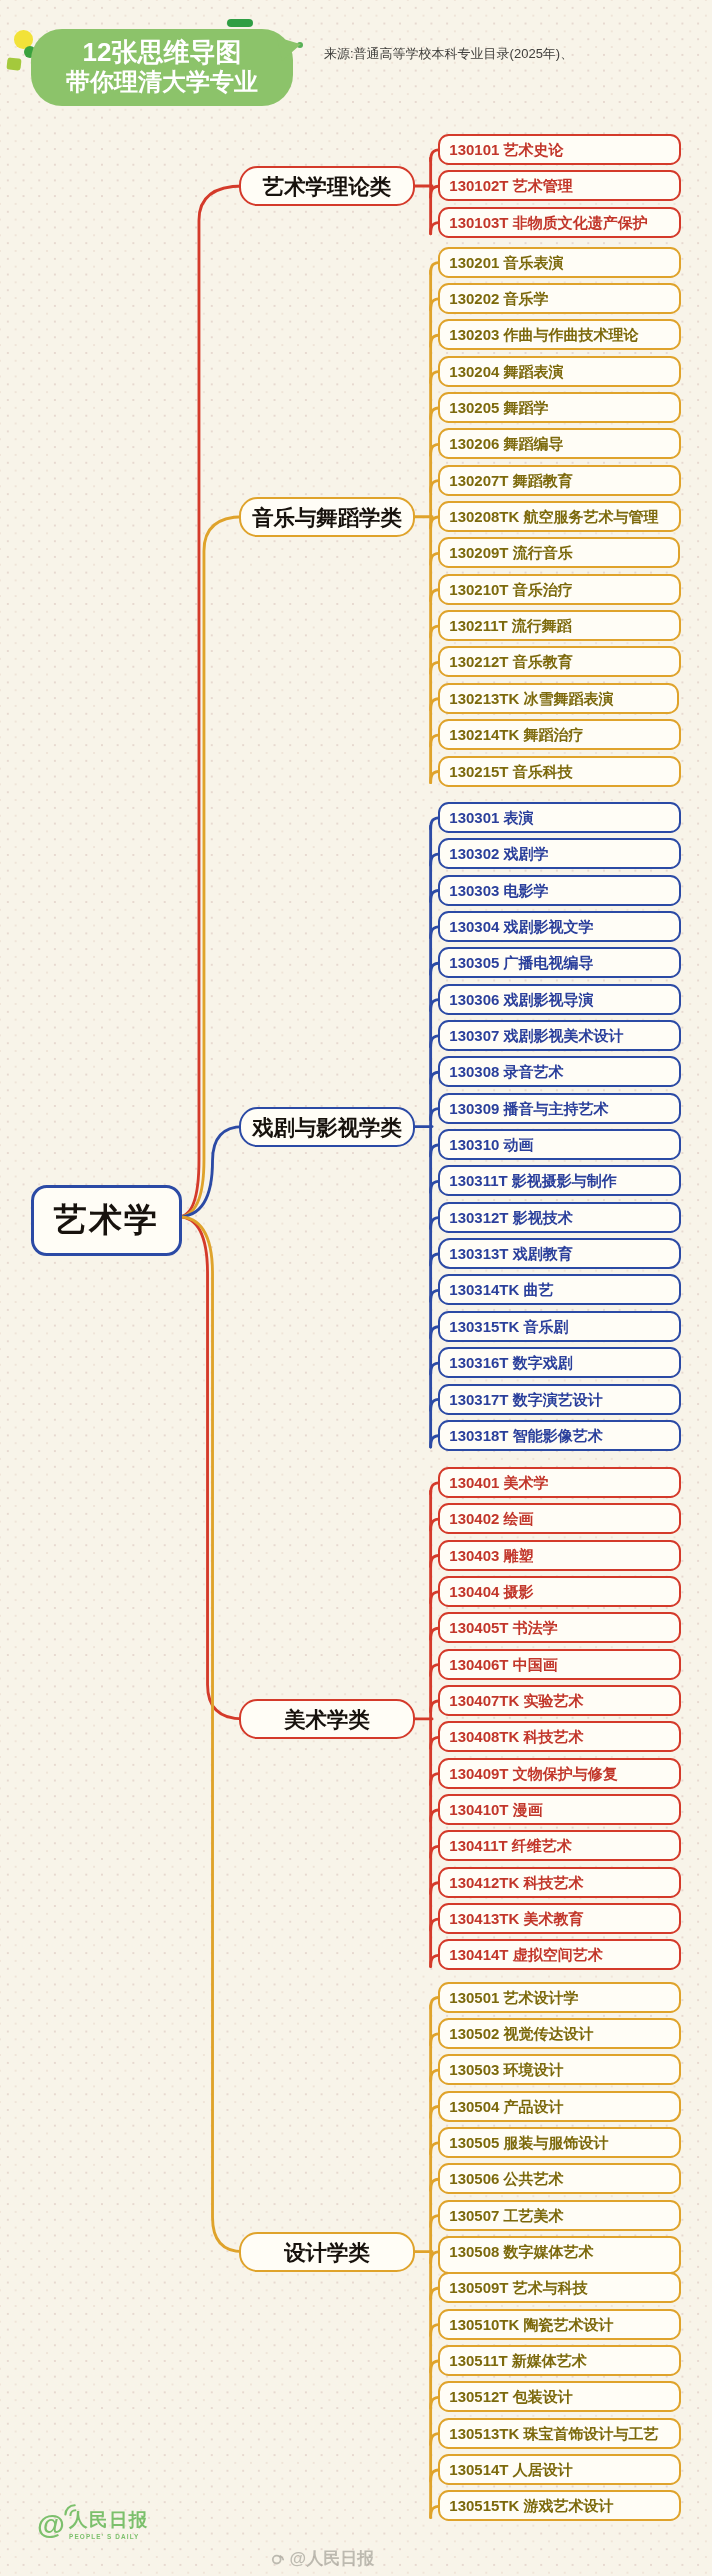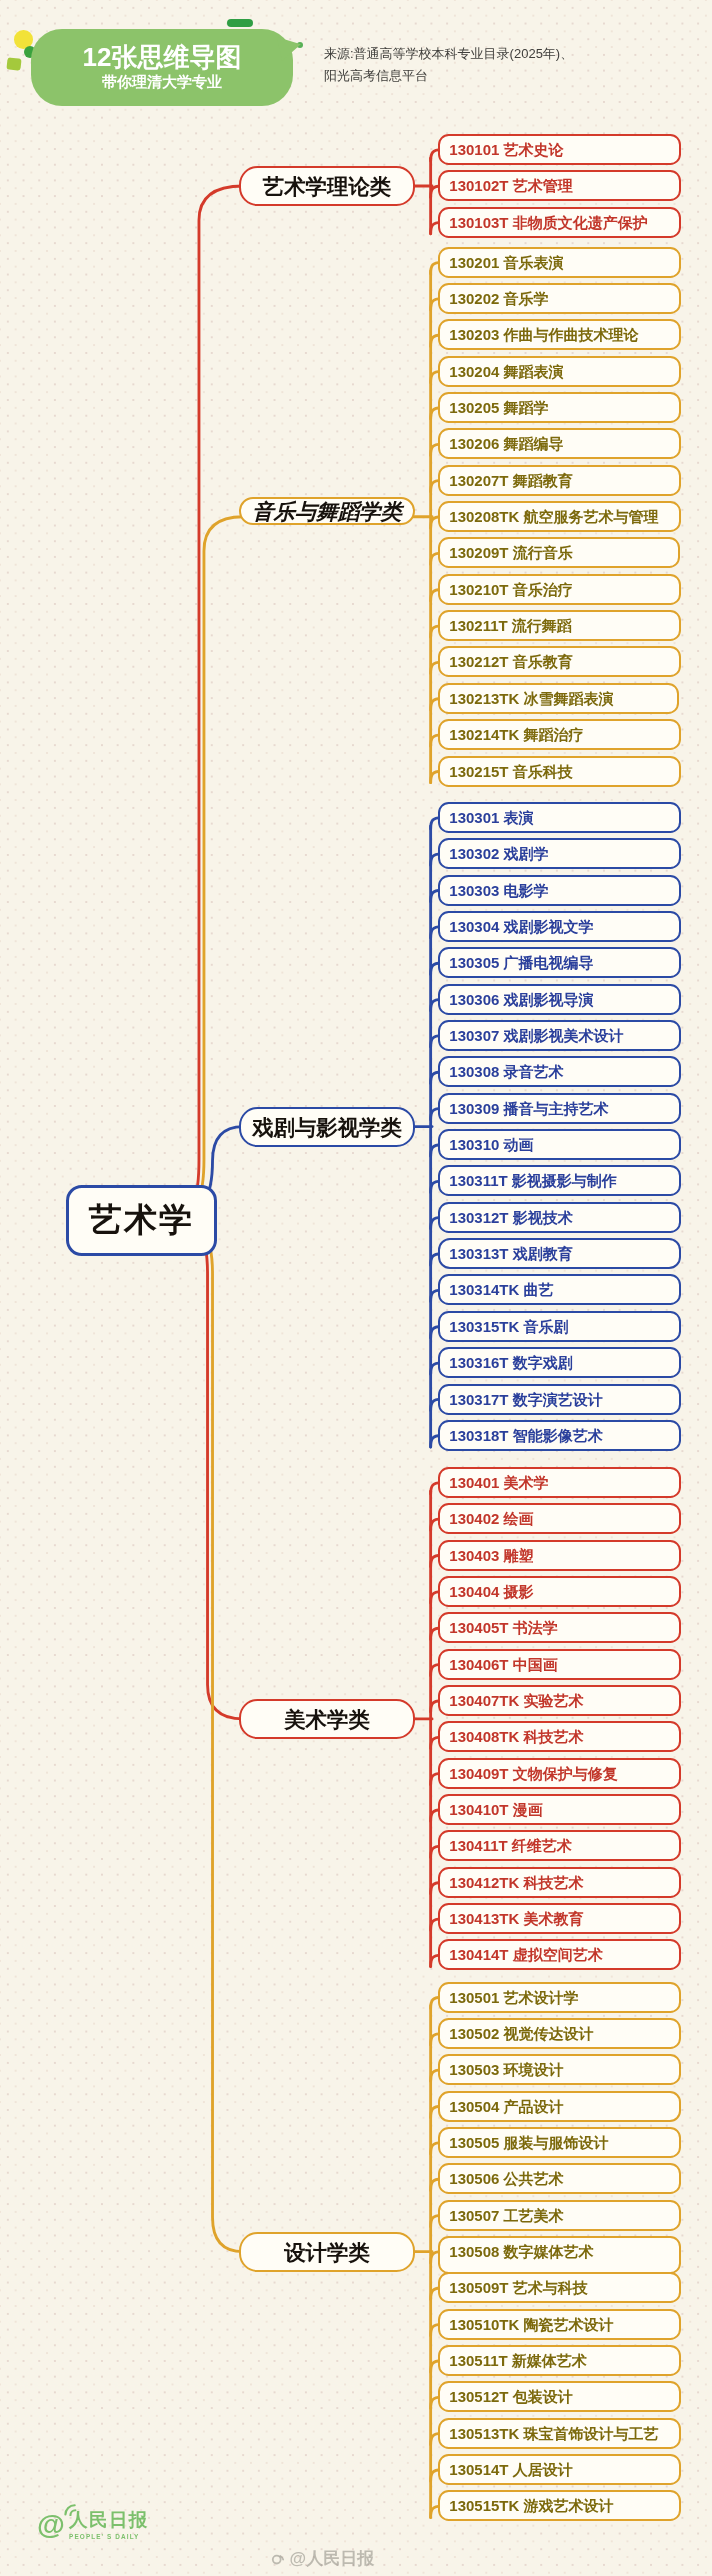--- a/index.html
+++ b/index.html
@@ -15,34 +15,34 @@
   }
   #connectors{position:absolute;left:0;top:0;width:713px;height:2576px;}
   #connectors path{fill:none;stroke-width:4px;stroke-linecap:round;}
 
   
   .badge{position:absolute;left:31px;top:28.5px;width:262px;height:77px;background:#8cc36a;
          border-radius:31px;display:flex;flex-direction:column;align-items:center;justify-content:center;z-index:2;}
   .badge::after{content:"";position:absolute;right:-7.8px;top:8.6px;width:24px;height:24px;background:#8cc36a;
          clip-path:polygon(0 0,100% 30%,22% 100%);}
   .badge-line1{color:#fff;font-weight:bold;font-size:26px;line-height:1.15;}
-  .badge-line2{color:#fff;font-weight:bold;font-size:15px;line-height:1.2;}
+  .badge-line2{color:#fff;font-weight:bold;font-size:24px;line-height:1.2;}
   .deco{position:absolute;z-index:1;}
   .deco.yellow-dot{left:14.3px;top:30px;width:18.5px;height:18.5px;border-radius:50%;background:#f2e239;}
   .deco.green-dot{left:24px;top:46px;width:12px;height:12px;border-radius:50%;background:#3aa23e;}
   .deco.lime-square{left:7.1px;top:58px;width:13.5px;height:12px;border-radius:2.9px;background:#a4c93c;transform:rotate(6deg);}
   .deco.green-bar{left:227px;top:19px;width:26px;height:7.8px;border-radius:4.3px;background:#2f9e44;}
   .deco.green-dot-sm{left:297px;top:42px;width:6.4px;height:6.4px;border-radius:50%;background:#58b157;}
 
   .source{position:absolute;left:324px;top:43px;width:378px;font-size:13px;color:#3f3e3b;line-height:1.7;}
 
   
   .root-node{position:absolute;left:31px;top:1185px;width:145px;height:65px;background:#fffdf6;
              border:3.6px solid #2b4aa5;border-radius:15.7px;display:flex;align-items:center;justify-content:center;
-             font-size:33px;font-weight:bold;color:#17120d;letter-spacing:2.1px;z-index:3;margin-left:35px;}
+             font-size:33px;font-weight:bold;color:#17120d;letter-spacing:2.1px;z-index:3;}
   .branch-box{position:absolute;background:#fffdf6;border:2.9px solid #333;border-radius:18.5px;
               display:flex;align-items:center;justify-content:center;font-size:21.4px;font-weight:bold;
               color:#17120d;box-sizing:border-box;z-index:3;white-space:nowrap;}
   .leaf-node{position:absolute;background:#fffdf6;border:2.1px solid #333;border-radius:10.7px;
              box-sizing:border-box;font-size:15px;font-weight:bold;line-height:27px;
              padding-left:9.3px;white-space:nowrap;z-index:3;}
 
   
   .pd-logo{position:absolute;left:37px;top:2509px;display:flex;align-items:flex-start;gap:4.3px;color:#7cc06c;z-index:2;}
   .pd-at{font-size:28.5px;font-weight:bold;line-height:31px;}
@@ -147,31 +147,30 @@
   <span class="deco green-bar"></span>
   <span class="deco green-dot-sm"></span>
 
   <div class="badge">
     <div class="badge-line1">12张思维导图</div>
     <div class="badge-line2">带你理清大学专业</div>
   </div>
 
   <div class="source">
     <div>来源:普通高等学校本科专业目录(2025年)、</div>
-    <div>阳光高考信息平台</div>
   </div>
 
   <div class="root-node">艺术学</div>
 
   <div id="nodes">
       <div class="branch-box" style="left: 239px; top: 166px; width: 176px; height: 40px; border-color: rgb(212, 58, 42);">艺术学理论类</div>
       <div class="leaf-node" style="left: 438px; top: 134px; width: 243px; height: 31px; border-color: rgb(212, 58, 42); color: rgb(194, 54, 42);">130101 艺术史论</div>
       <div class="leaf-node" style="left: 438px; top: 170px; width: 243px; height: 31px; border-color: rgb(212, 58, 42); color: rgb(194, 54, 42);">130102T 艺术管理</div>
       <div class="leaf-node" style="left: 438px; top: 207px; width: 243px; height: 31px; border-color: rgb(212, 58, 42); color: rgb(194, 54, 42);">130103T 非物质文化遗产保护</div>
-      <div class="branch-box" style="left: 239px; top: 497px; width: 176px; height: 28px; border-color: rgb(223, 163, 43); font-style: italic;">音乐与舞蹈学类</div>
+      <div class="branch-box" style="left: 239px; top: 497px; width: 176px; height: 40px; border-color: rgb(223, 163, 43);">音乐与舞蹈学类</div>
       <div class="leaf-node" style="left: 438px; top: 247px; width: 243px; height: 31px; border-color: rgb(223, 163, 43); color: rgb(124, 105, 12);">130201 音乐表演</div>
       <div class="leaf-node" style="left: 438px; top: 283px; width: 243px; height: 31px; border-color: rgb(223, 163, 43); color: rgb(124, 105, 12);">130202 音乐学</div>
       <div class="leaf-node" style="left: 438px; top: 319px; width: 243px; height: 31px; border-color: rgb(223, 163, 43); color: rgb(124, 105, 12);">130203 作曲与作曲技术理论</div>
       <div class="leaf-node" style="left: 438px; top: 356px; width: 243px; height: 31px; border-color: rgb(223, 163, 43); color: rgb(124, 105, 12);">130204 舞蹈表演</div>
       <div class="leaf-node" style="left: 438px; top: 392px; width: 243px; height: 31px; border-color: rgb(223, 163, 43); color: rgb(124, 105, 12);">130205 舞蹈学</div>
       <div class="leaf-node" style="left: 438px; top: 428px; width: 243px; height: 31px; border-color: rgb(223, 163, 43); color: rgb(124, 105, 12);">130206 舞蹈编导</div>
       <div class="leaf-node" style="left: 438px; top: 465px; width: 243px; height: 31px; border-color: rgb(223, 163, 43); color: rgb(124, 105, 12);">130207T 舞蹈教育</div>
       <div class="leaf-node" style="left: 438px; top: 501px; width: 243px; height: 31px; border-color: rgb(223, 163, 43); color: rgb(124, 105, 12);">130208TK 航空服务艺术与管理</div>
       <div class="leaf-node" style="left: 438px; top: 537px; width: 242px; height: 31px; border-color: rgb(223, 163, 43); color: rgb(124, 105, 12);">130209T 流行音乐</div>
       <div class="leaf-node" style="left: 438px; top: 574px; width: 243px; height: 31px; border-color: rgb(223, 163, 43); color: rgb(124, 105, 12);">130210T 音乐治疗</div>

